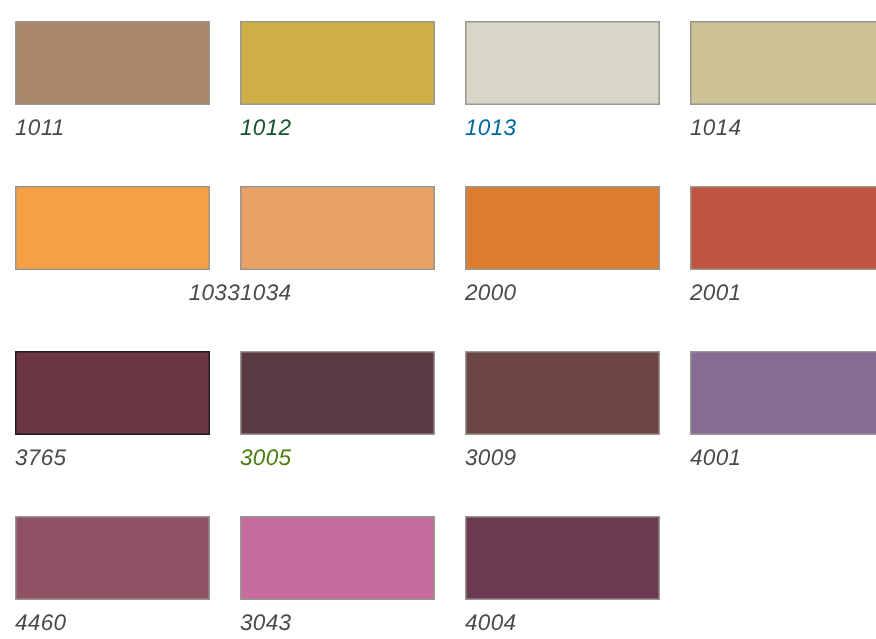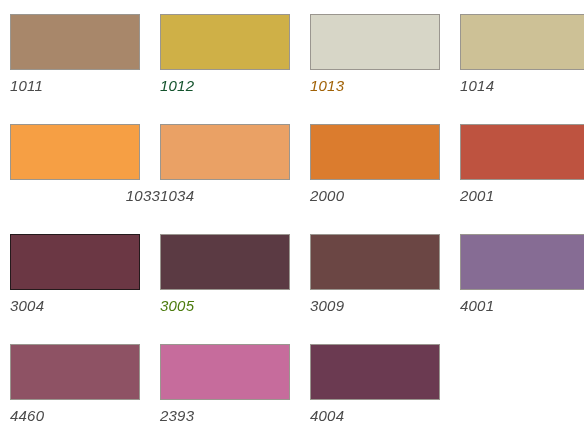--- a/index.html
+++ b/index.html
@@ -60,21 +60,21 @@
     <div class="swatch-cell">
       <div class="swatch-chip" style="background: rgb(168, 135, 106); border-color: rgb(154, 150, 143);"></div>
       <div class="swatch-label" style="color: rgb(74, 74, 74);">1011</div>
     </div>
     <div class="swatch-cell">
       <div class="swatch-chip" style="background: rgb(207, 176, 71); border-color: rgb(154, 150, 143);"></div>
       <div class="swatch-label" style="color: #14532d;">1012</div>
     </div>
     <div class="swatch-cell">
       <div class="swatch-chip" style="background: rgb(215, 214, 199); border-color: rgb(154, 150, 143);"></div>
-      <div class="swatch-label" style="color: #a16207;">1013</div>
+      <div class="swatch-label" style="color: #0369a1;">1013</div>
     </div>
     <div class="swatch-cell">
       <div class="swatch-chip" style="background: rgb(205, 193, 150); border-color: rgb(154, 150, 143);"></div>
       <div class="swatch-label" style="color: rgb(74, 74, 74);">1014</div>
     </div>
     <div class="swatch-cell">
       <div class="swatch-chip" style="background: rgb(246, 159, 68); border-color: rgb(154, 150, 143);"></div>
       <div class="swatch-label" style="color: rgb(74, 74, 74); text-align: right;">1033</div>
     </div>
     <div class="swatch-cell">
@@ -84,39 +84,39 @@
     <div class="swatch-cell">
       <div class="swatch-chip" style="background: rgb(219, 124, 46); border-color: rgb(154, 150, 143);"></div>
       <div class="swatch-label" style="color: rgb(74, 74, 74);">2000</div>
     </div>
     <div class="swatch-cell">
       <div class="swatch-chip" style="background: rgb(190, 83, 64); border-color: rgb(154, 150, 143);"></div>
       <div class="swatch-label" style="color: rgb(74, 74, 74);">2001</div>
     </div>
     <div class="swatch-cell">
       <div class="swatch-chip emphasized" style="background: rgb(107, 55, 68); border-color: rgb(36, 26, 28);"></div>
-      <div class="swatch-label" style="color: rgb(74, 74, 74);">3004</div>
+      <div class="swatch-label" style="color: rgb(74, 74, 74);">3765</div>
     </div>
     <div class="swatch-cell">
       <div class="swatch-chip" style="background: rgb(91, 58, 67); border-color: rgb(154, 150, 143);"></div>
       <div class="swatch-label" style="color: #4d7c0f;">3005</div>
     </div>
     <div class="swatch-cell">
       <div class="swatch-chip" style="background: rgb(107, 70, 68); border-color: rgb(154, 150, 143);"></div>
       <div class="swatch-label" style="color: rgb(74, 74, 74);">3009</div>
     </div>
     <div class="swatch-cell">
       <div class="swatch-chip" style="background: rgb(134, 108, 148); border-color: rgb(154, 150, 143);"></div>
       <div class="swatch-label" style="color: rgb(74, 74, 74);">4001</div>
     </div>
     <div class="swatch-cell">
       <div class="swatch-chip" style="background: rgb(142, 82, 100); border-color: rgb(154, 150, 143);"></div>
       <div class="swatch-label" style="color: rgb(74, 74, 74);">4460</div>
     </div>
     <div class="swatch-cell">
       <div class="swatch-chip" style="background: rgb(198, 108, 156); border-color: rgb(154, 150, 143);"></div>
-      <div class="swatch-label" style="color: rgb(74, 74, 74);">2393</div>
+      <div class="swatch-label" style="color: rgb(74, 74, 74);">3043</div>
     </div>
     <div class="swatch-cell">
       <div class="swatch-chip" style="background: rgb(107, 58, 81); border-color: rgb(154, 150, 143);"></div>
       <div class="swatch-label" style="color: rgb(74, 74, 74);">4004</div>
     </div>
   </div>
 
 </body></html>

